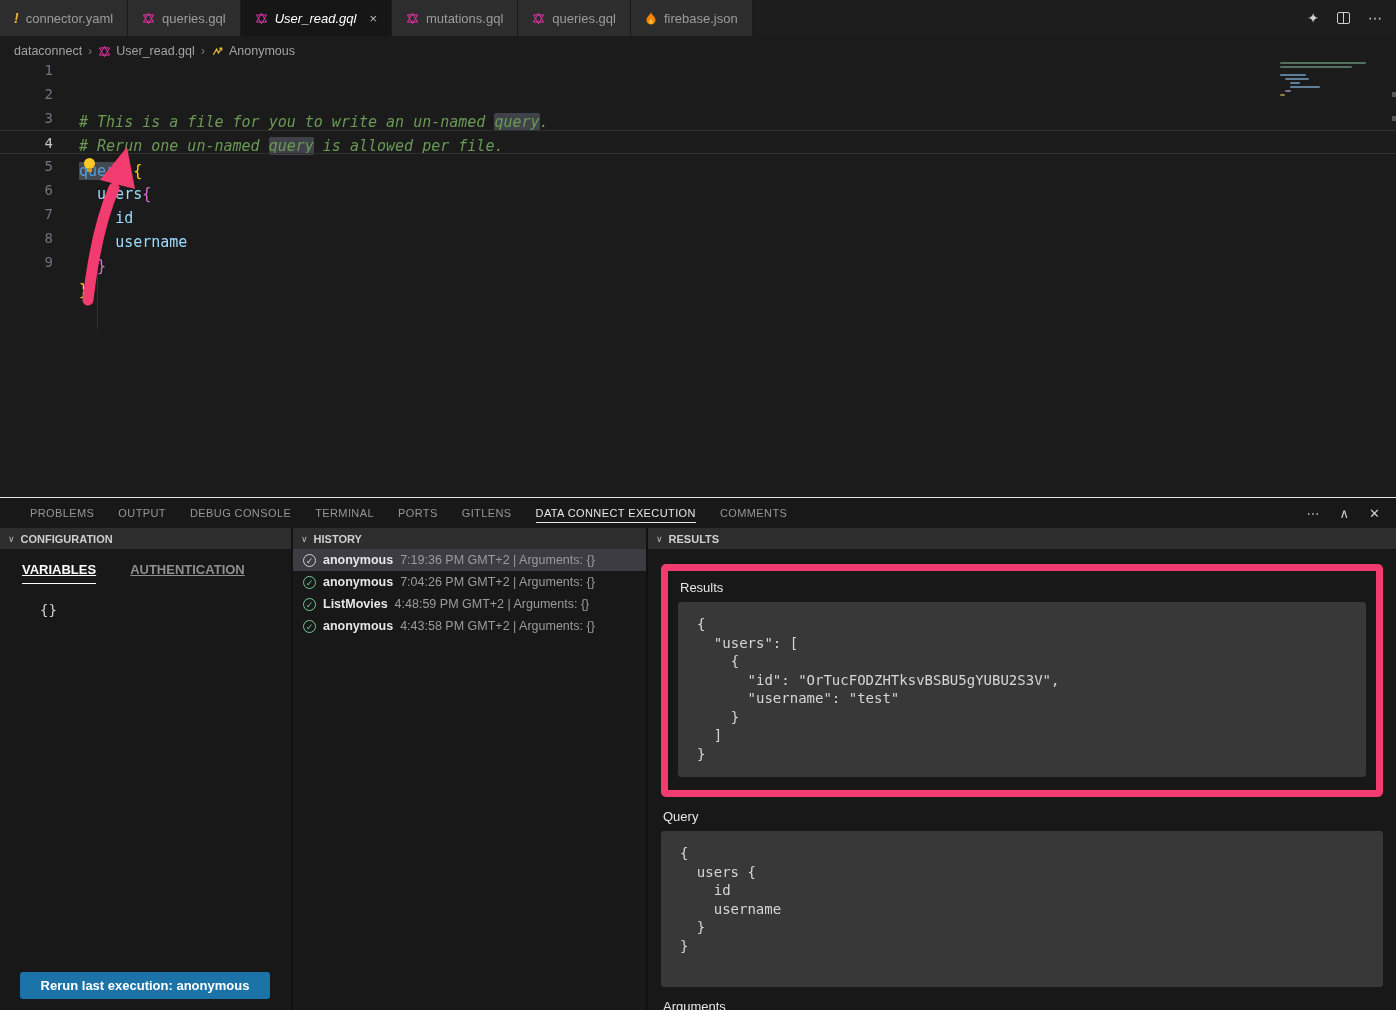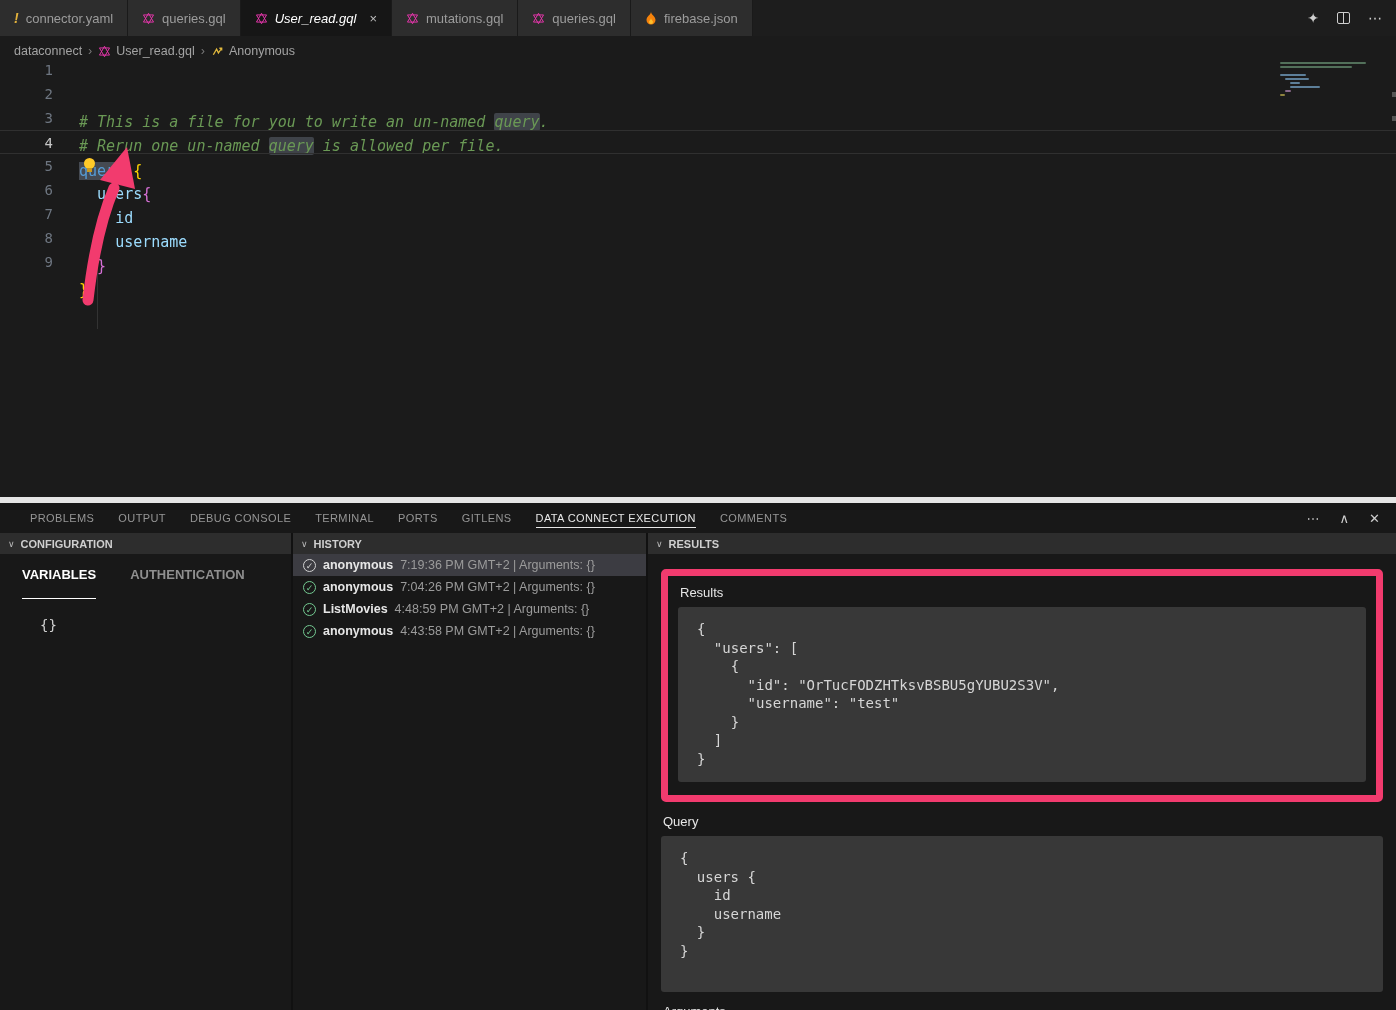--- a/index.html
+++ b/index.html
@@ -58,42 +58,42 @@
   
   .minimap { position:absolute; top:4px; right:8px; width:108px; }
   .minimap .mmrow { height:2px; margin-bottom:2px; border-radius:1px; }
   .ruler-mark { position:absolute; right:0; width:4px; height:5px; background:#555; }
 
   
   .arrow-overlay { position:absolute; left:0; top:0; pointer-events:none; }
 
   
   .panel { position:absolute; top:497px; left:0; right:0; bottom:0; background:#181818;
-           border-top:6px solid #e5e5e5; display:flex; flex-direction:column; }
+           border-top:1px solid #e5e5e5; display:flex; flex-direction:column; }
   .panel-tabs { height:30px; display:flex; align-items:center; padding-left:30px; gap:24px; flex:none; }
   .ptab { font-size:11px; letter-spacing:.4px; color:#969696; cursor:pointer; padding:4px 0 3px;
           border-bottom:1px solid transparent; white-space:nowrap; }
   .ptab.active { color:#e7e7e7; border-bottom-color:#e7e7e7; }
   .panel-window-actions { margin-left:auto; display:flex; align-items:center; gap:20px;
                           padding-right:16px; color:#cfcfcf; font-size:13px; }
   .panel-window-actions span { cursor:pointer; }
 
   .panel-body { flex:1; display:flex; min-height:0; }
   .pcol { display:flex; flex-direction:column; min-height:0; }
   .col-config { width:293px; flex:none; border-right:2px solid #111; position:relative; }
   .col-history { width:355px; flex:none; border-right:2px solid #111; }
   .col-results { flex:1; min-width:0; }
   .sec-head { height:21px; flex:none; background:#2d2d2d; display:flex; align-items:center;
               padding-left:8px; gap:6px; font-size:11px; font-weight:700; color:#cfcfcf; }
   .sec-head .chev { font-size:9px; font-weight:400; color:#bbb; }
 
   
   .config-tabs { display:flex; gap:34px; padding:13px 0 0 22px; }
-  .ctab { font-size:13px; font-weight:700; color:#8f8f8f; padding-bottom:16px;
-          border-bottom:1.5px solid transparent; cursor:pointer; }
+  .ctab { font-size:13px; font-weight:700; color:#8f8f8f; padding-bottom:6px;
+          border-bottom:1.5px solid transparent; cursor:pointer;text-decoration:underline; }
   .ctab.active { color:#fff; border-bottom-color:#fff; }
   .vars-value { font-family:"DejaVu Sans Mono", monospace; font-size:14px; color:#cfcfcf;
                 padding:18px 0 0 40px; }
   .rerun-btn { position:absolute; left:20px; right:21px; bottom:11px; height:27px;
                background:#1b73a8; color:#fff; border:none; border-radius:3px;
                font-family:"Liberation Sans", sans-serif; font-size:13px; font-weight:600; cursor:pointer; }
 
   
   .hist-list { overflow:hidden; }
   .hist-row { height:22px; display:flex; align-items:center; gap:7px; padding-left:10px;
@@ -262,20 +262,21 @@
       <div class="pcol col-config">
         <div class="sec-head">
           <span class="chev">∨</span>
           <span>CONFIGURATION</span>
         </div>
         <div class="config-tabs">
           <div class="ctab active">VARIABLES</div>
           <div class="ctab">AUTHENTICATION</div>
         </div>
         <div class="vars-value">{}</div>
+        <button class="rerun-btn">Rerun last execution: anonymous</button>
       </div>
 
       <div class="pcol col-history">
         <div class="sec-head">
           <span class="chev">∨</span>
           <span>HISTORY</span>
         </div>
         <div class="hist-list" id="historyList">
             <div class="hist-row selected">
               <span class="check">✓</span>

